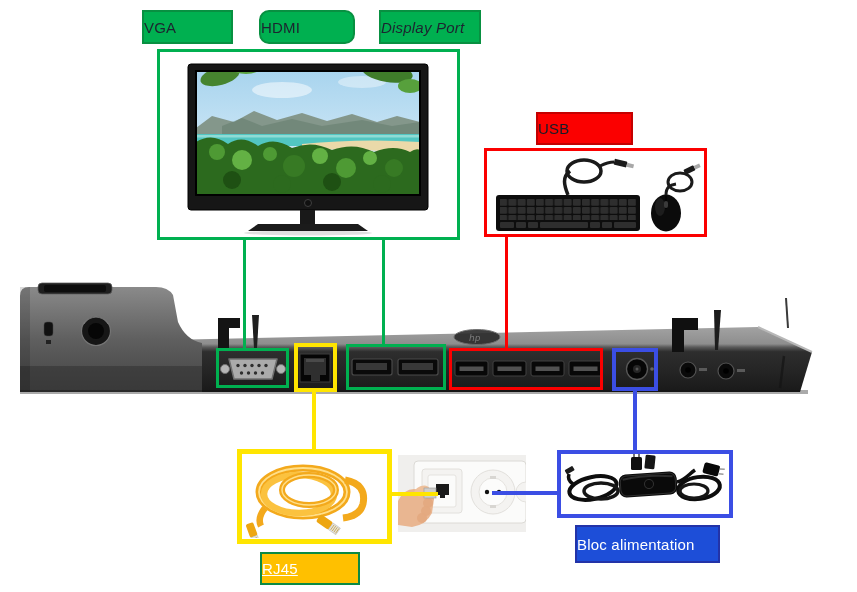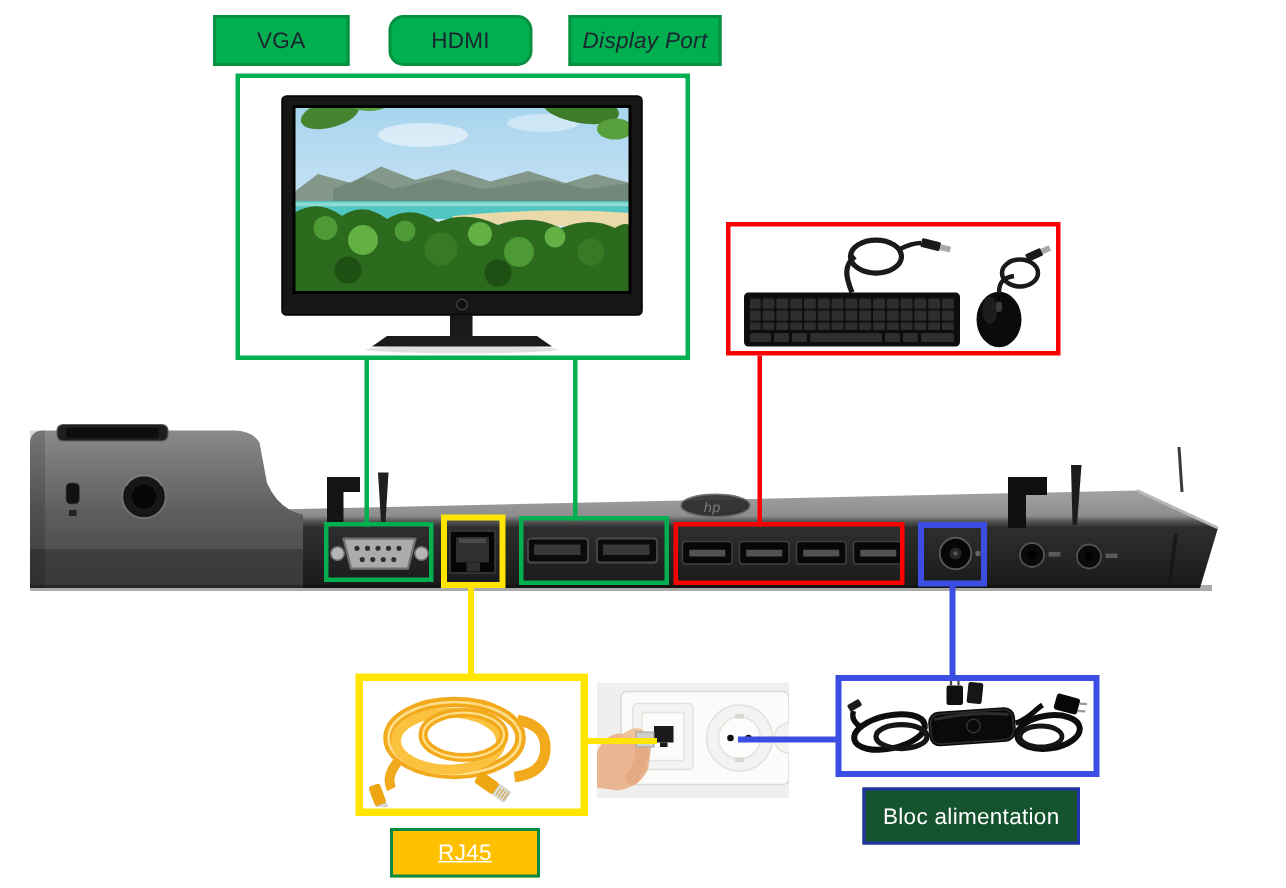--- a/index.html
+++ b/index.html
@@ -1,24 +1,24 @@
 <!DOCTYPE html>
 <html><head>
 <meta charset="utf-8">
 <style>
   html,body{margin:0;padding:0;background:#fff;}
   #stage{position:relative;width:857px;height:592px;background:#ffffff;overflow:hidden;
          font-family:"Liberation Sans",sans-serif;}
   .abs{position:absolute;}
-  .tag{position:absolute;display:flex;align-items:center;justify-content:center;
+  .tag{position:absolute;display:flex;align-items:center;justify-content:flex-start;
        font-size:15px;letter-spacing:.2px;box-sizing:border-box;}
   .tag-green{background:#00B050;border:2px solid #089041;color:#1c2430;}
   .tag-red{background:#FB0000;border:2px solid #c40000;color:#141c26;}
   .tag-amber{background:#FFC000;border:2px solid #0c8a44;color:#ffffff;}
-  .tag-blue{background:#14532d;border:2px solid #2333A8;color:#ffffff;}
+  .tag-blue{background:#1d4ed8;border:2px solid #2333A8;color:#ffffff;}
   .ln{position:absolute;}
   .ln-green{background:#00B050;}
   .ln-red{background:#FB0000;}
   .ln-yellow{background:#FFE500;}
   .ln-blue{background:#3B4EE4;}
   .obox{position:absolute;box-sizing:border-box;background:transparent;}
   .bx-green{border:3px solid #00B050;}
   .bx-red{border:3px solid #FB0000;}
   .bx-yellow{border:4px solid #FFE500;}
   .bx-yellow-thick{border:5px solid #FFE500;}
@@ -346,20 +346,23 @@
 
   <div class="tag tag-green" style="left:142px;top:10px;width:91px;height:34px;">
     <span>VGA</span>
   </div>
   <div class="tag tag-green" style="left:259px;top:10px;width:96px;height:34px;border-radius:10px;">
     <span>HDMI</span>
   </div>
   <div class="tag tag-green" style="left:379px;top:10px;width:102px;height:34px;font-style:italic;">
     <span>Display Port</span>
   </div>
+  <div class="tag tag-red" style="left:536px;top:112px;width:97px;height:33px;">
+    <span>USB</span>
+  </div>
   <div class="tag tag-amber" style="left:260px;top:552px;width:100px;height:33px;text-decoration:underline;">
     <span>RJ45</span>
   </div>
   <div class="tag tag-blue" style="left:575px;top:525px;width:145px;height:38px;">
     <span>Bloc alimentation</span>
   </div>
 
 </div>
 
 </body></html>

